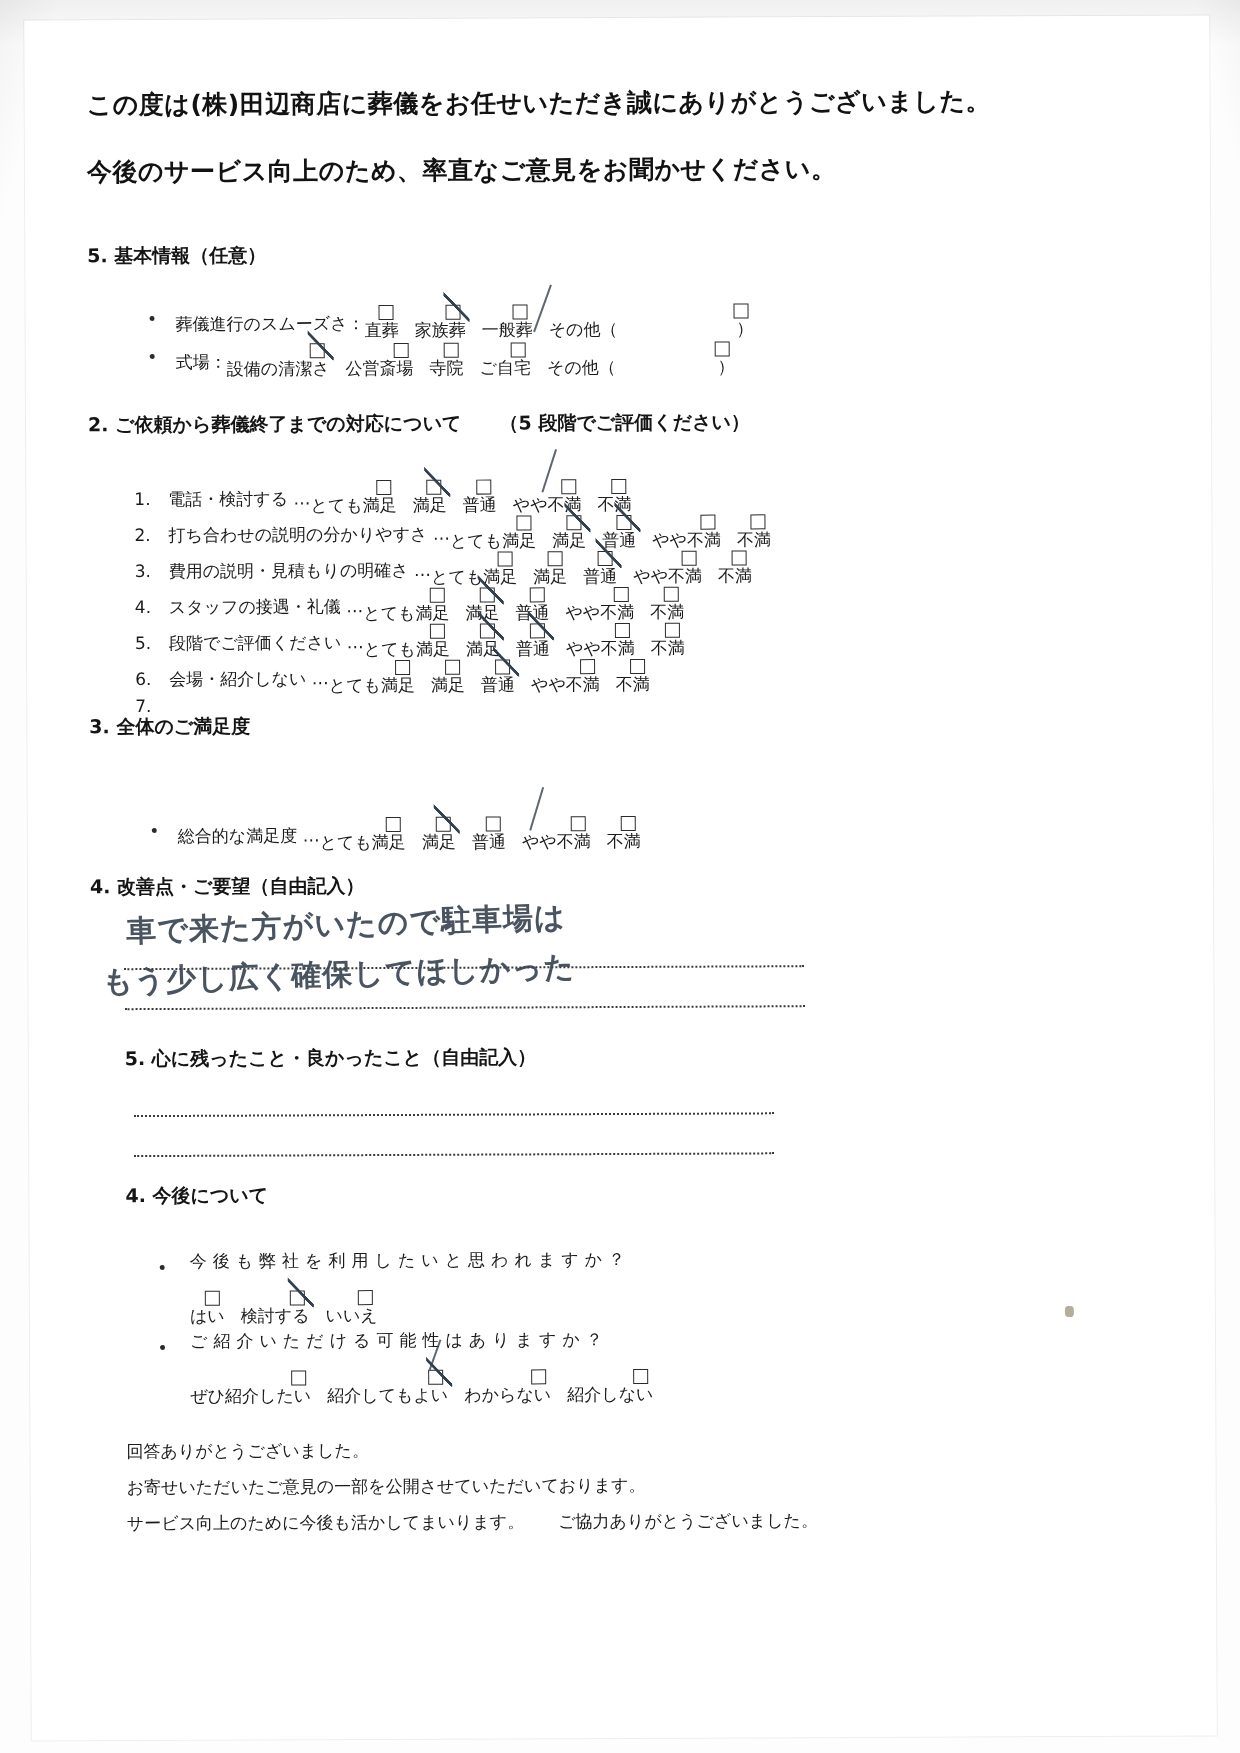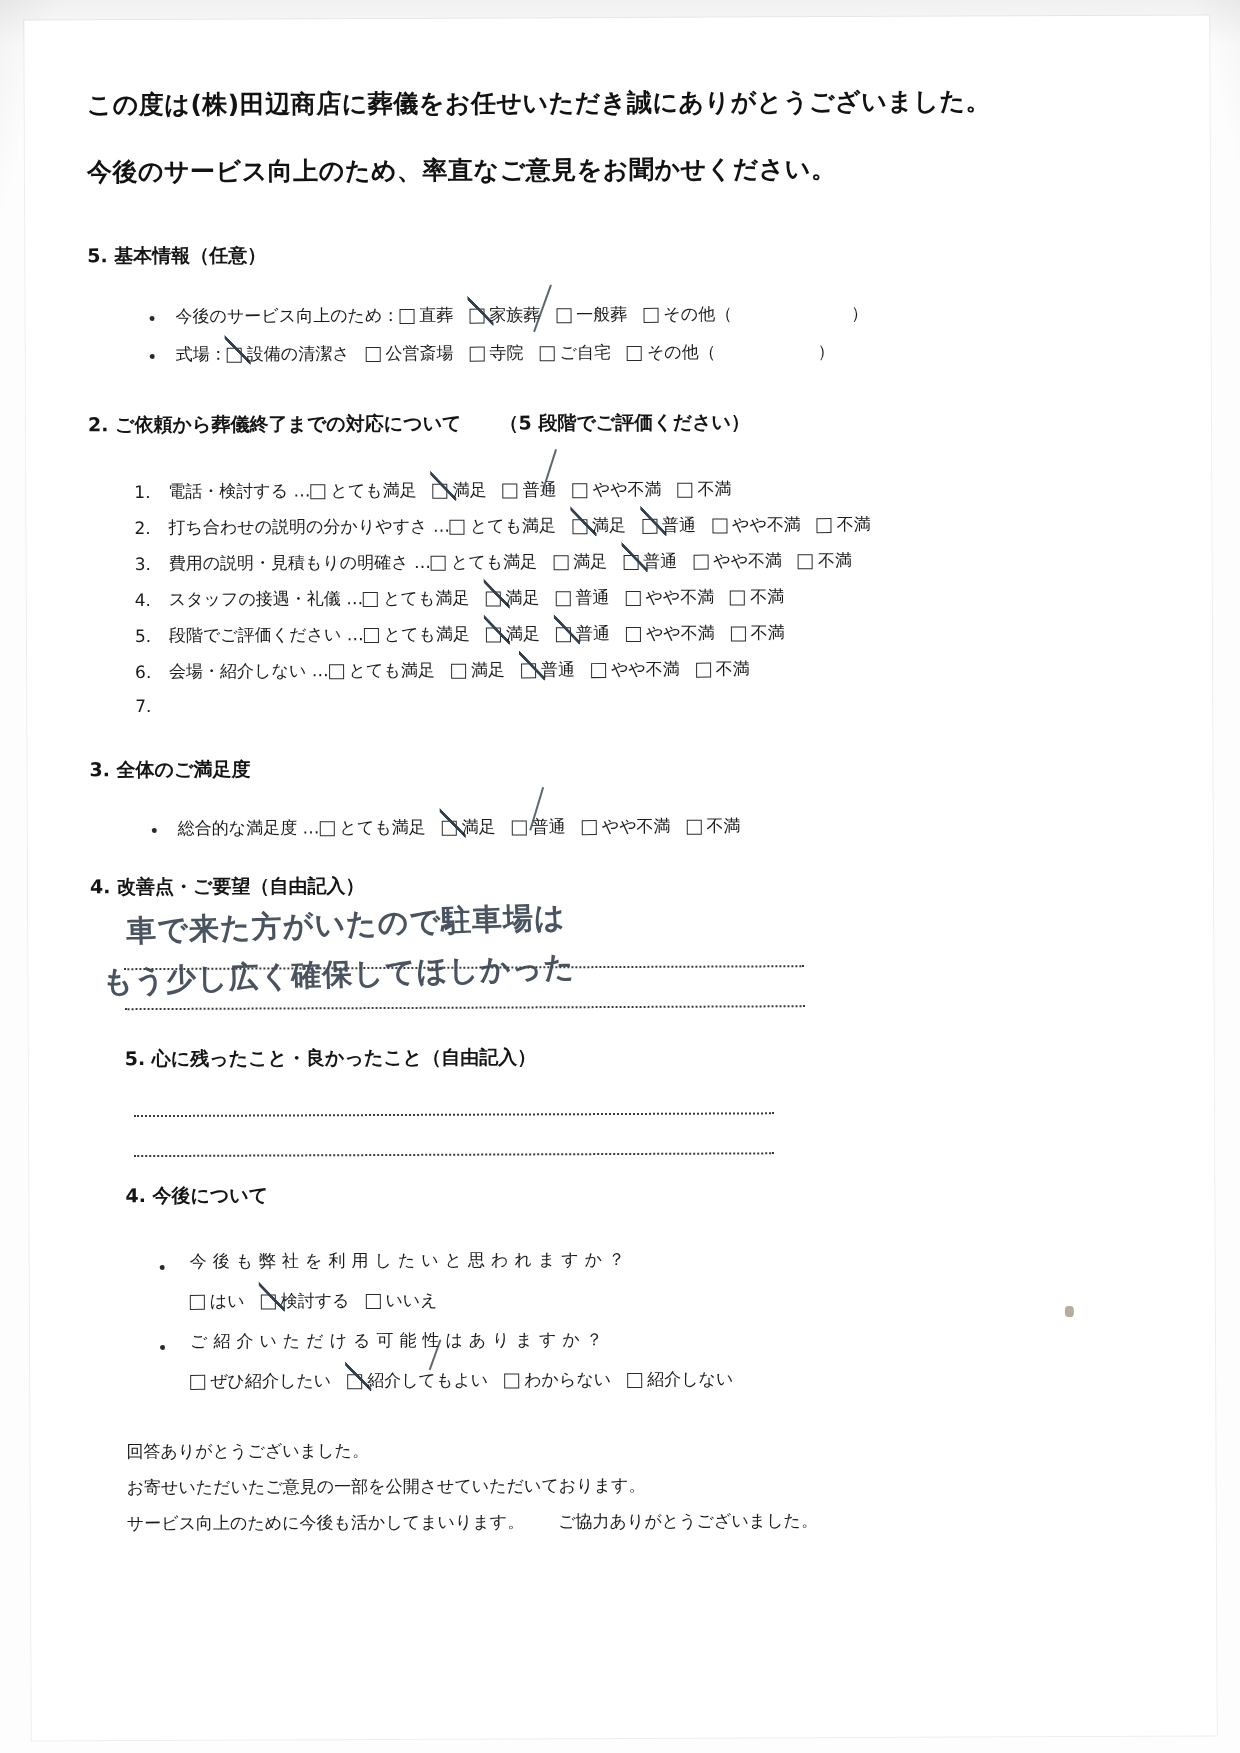--- a/index.html
+++ b/index.html
@@ -73,23 +73,24 @@
     position: absolute;
     display: flex;
     align-items: center;
     white-space: nowrap;
     font-family: "DejaVu Sans", "Liberation Sans", sans-serif;
     font-size: 17px;
     color: #1b1b1b;
   }
   .opt {
     display: inline-flex;
-    align-items: center;
+    align-items: flex-end;
     margin-right: 16px;
     position: relative;
+    flex-direction: column;
   }
   .box {
     display: inline-block;
     width: 13px;
     height: 13px;
     border: 1.4px solid #2b2b2b;
     margin-right: 5px;
     position: relative;
     top: 1px;
     background: #fff;
@@ -154,21 +155,21 @@
   <div id="sheet">
     <div class="content">
 
       <div class="hd" style="left:62px; top:68px;">この度は(株)田辺商店に葬儀をお任せいただき誠にありがとうございました。</div>
       <div class="hd" style="left:62px; top:135px;">今後のサービス向上のため、率直なご意見をお聞かせください。</div>
 
       <div class="sec" style="left:62px; top:223px;">5. 基本情報（任意）</div>
 
       <div class="bullet" style="left:124px; top:296px;"></div>
       <div class="row" style="left:150px; top:285px;">
-        <span>今後のサービス向上のため：</span>
+        <span>葬儀進行のスムーズさ：</span>
         <span class="opt">
             <span class="box"></span>
             <span class="lbl">直葬</span>
           </span>
         <span class="opt">
             <span class="box chk"></span>
             <span class="lbl">家族葬</span>
           </span>
         <span class="opt">
             <span class="box"></span>
@@ -355,21 +356,21 @@
             <span class="box"></span>
             <span class="lbl">不満</span>
           </span>
       </div>
 
       <div class="row" style="left:108px; top:676px;">
         <span style="width:34px">7.</span>
         <span></span>
       </div>
 
-      <div class="sec" style="left:62px; top:737px;">3. 全体のご満足度</div>
+      <div class="sec" style="left:62px; top:694px;">3. 全体のご満足度</div>
 
       <div class="bullet" style="left:124px; top:808px;"></div>
       <div class="row" style="left:150px; top:797px;">
         <span>総合的な満足度 … </span>
         <span class="opt">
             <span class="box"></span>
             <span class="lbl">とても満足</span>
           </span>
         <span class="opt">
             <span class="box chk"></span>

